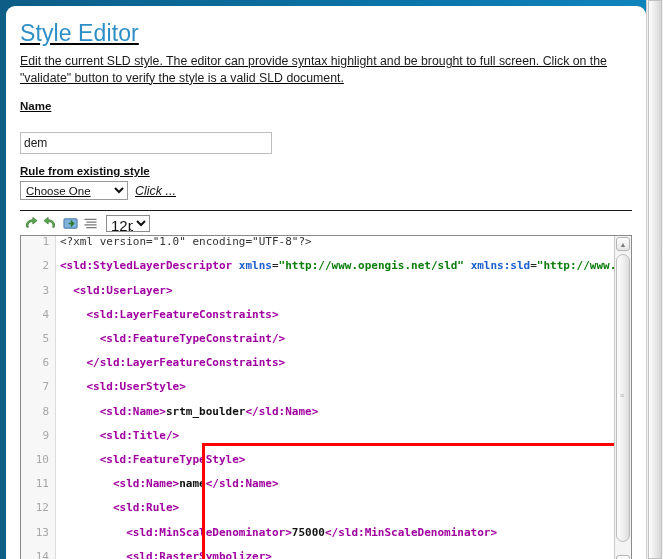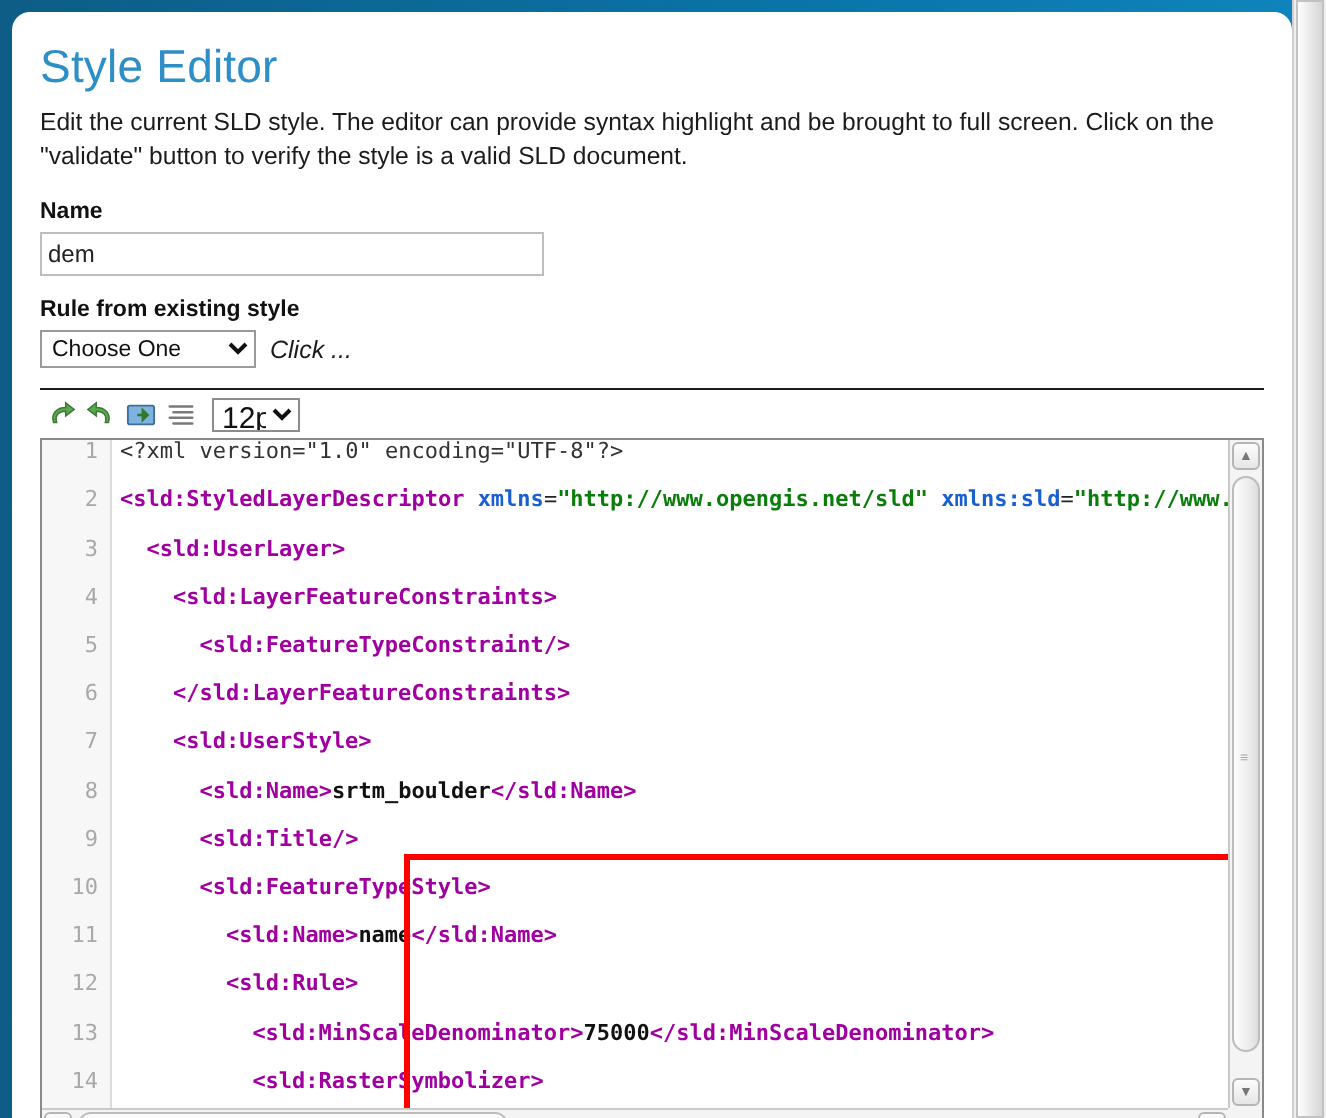--- a/index.html
+++ b/index.html
@@ -42,20 +42,21 @@
     position: absolute;
     left: 6px;
     top: 6px;
     width: 640px;
     height: 553px;
     background: #ffffff;
     border-top-left-radius: 9px;
     border-top-right-radius: 9px;
     box-sizing: border-box;
     overflow: hidden;
+    text-decoration: underline;
   }
   #panel-inner {
     padding: 10px 14px 0 14px;
   }
   h1#page-title {
     margin: 4px 0 6px 0;
     font-size: 23px;
     font-weight: normal;
     color: #2e8fc7;
     letter-spacing: 0.1px;
@@ -77,20 +78,21 @@
     width: 244px;
     height: 18px;
     font-family: "Liberation Sans", sans-serif;
     font-size: 12px;
     color: #222;
     padding: 1px 3px;
     border: 1px solid #bdbdbd;
     box-sizing: content-box;
     background: #fff;
     outline: none;
+    margin-top: 16px;
   }
   .spacer-10 { height: 11px; }
   .copy-row {
     display: flex;
     align-items: center;
     gap: 7px;
     margin-top: 2px;
   }
   select.styled-select {
     font-family: "Liberation Sans", sans-serif;

